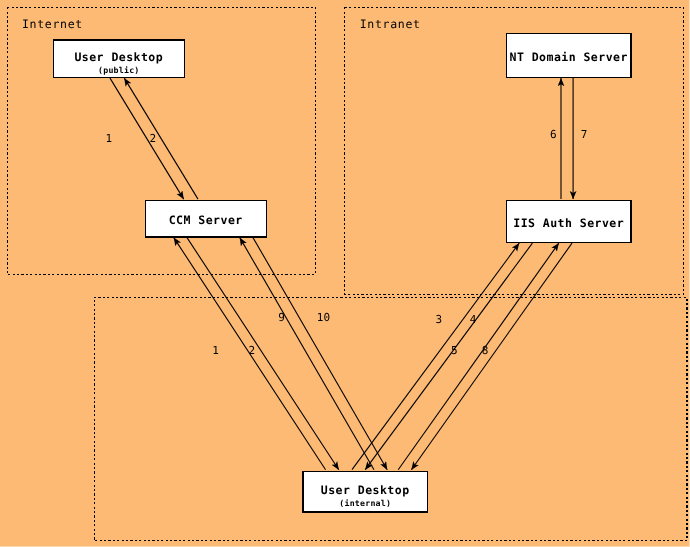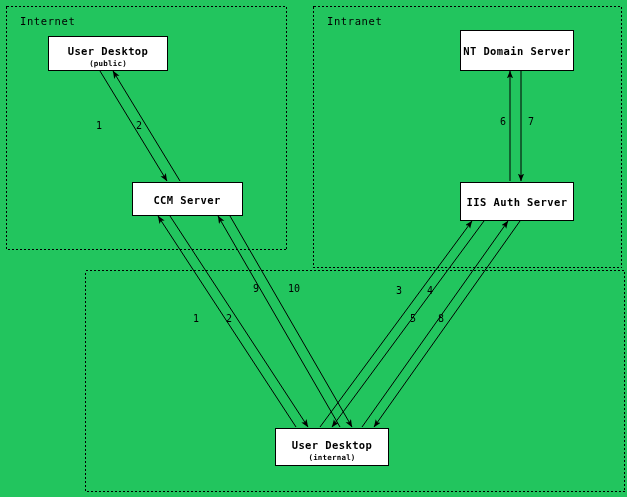--- a/index.html
+++ b/index.html
@@ -7,21 +7,21 @@
     padding: 0;
     background: #ffffff;
   }
   body {
     font-family: "DejaVu Sans Mono", monospace;
   }
   #canvas {
     position: relative;
     width: 627px;
     height: 497px;
-    background: #22c55e;
+    background: #fdba74;
     overflow: hidden;
   }
   svg#diagram {
     position: absolute;
     left: 0;
     top: 0;
     width: 627px;
     height: 497px;
   }
   .zone-rect {

